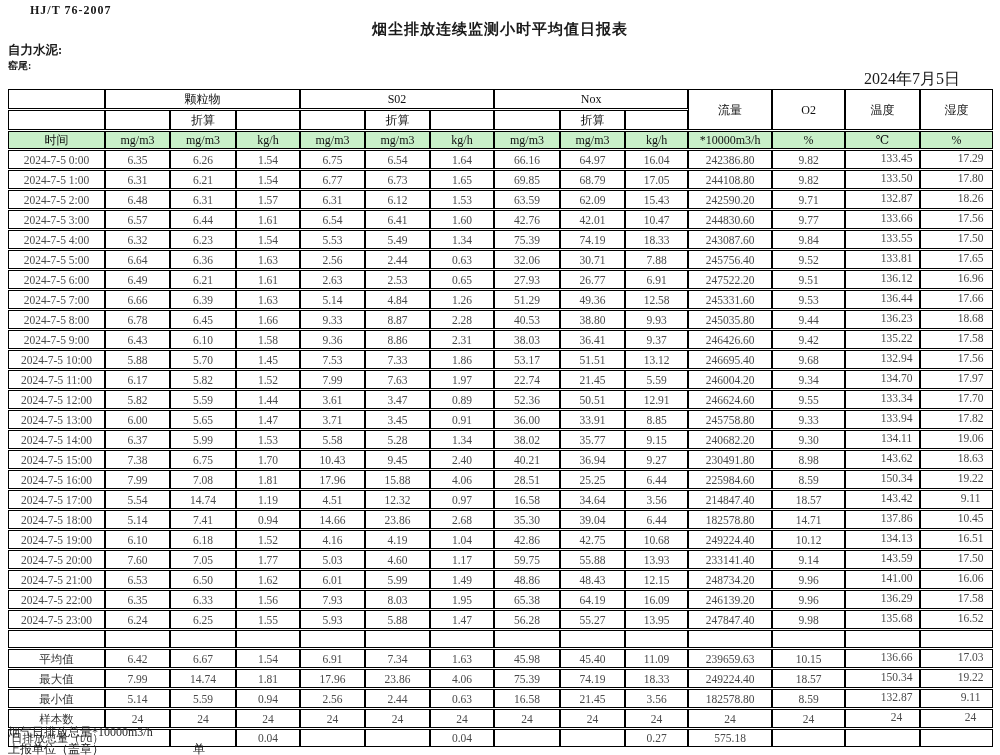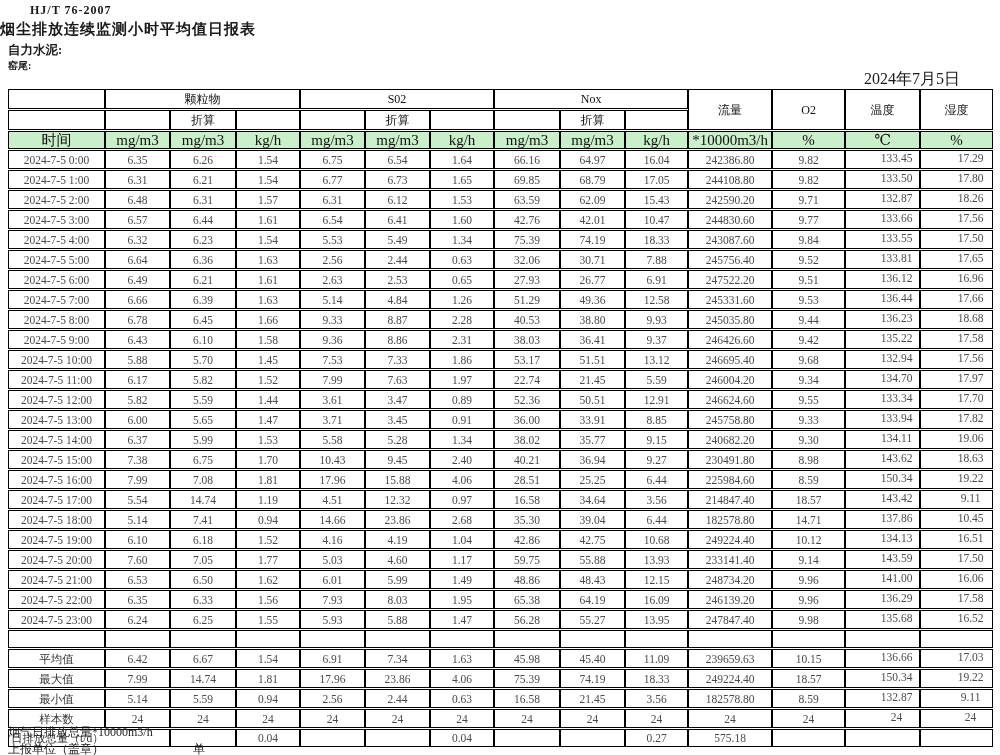--- a/index.html
+++ b/index.html
@@ -1,36 +1,36 @@
 <!DOCTYPE html>
 <html><head>
 <meta charset="utf-8">
 <style>
   html,body{margin:0;padding:0;background:#ffffff;}
   body{
     width:1000px;height:755px;position:relative;overflow:hidden;
     font-family:"Liberation Serif","DejaVu Serif",serif;color:#1a1a1a;
   }
   .std-code{position:absolute;left:30px;top:3px;font-size:12px;font-weight:bold;letter-spacing:1px;}
-  .doc-title{position:absolute;left:0;right:0;top:20px;font-size:15px;font-weight:bold;letter-spacing:1px;}
+  .doc-title{position:absolute;left:0;right:0;top:20px;text-align:center;font-size:15px;font-weight:bold;letter-spacing:1px;}
   .company{position:absolute;left:8px;top:42px;font-size:12.5px;font-weight:bold;}
   .site{position:absolute;left:8px;top:59px;font-size:10px;font-weight:bold;}
   .rpt-date{position:absolute;right:40px;top:69px;font-size:16px;}
 
   table.rpt{
     position:absolute;left:8px;top:88px;width:985px;
     table-layout:fixed;border-collapse:separate;border-spacing:0 1px;
   }
   table.rpt td{
     border:1px solid #000;background:#fff;text-align:center;vertical-align:middle;
     padding:0;height:16px;font-size:11.5px;line-height:16px;color:#4a4a4a;
     overflow:hidden;white-space:nowrap;
   }
   table.rpt td.h{height:18px;font-size:12px;color:#111;}
-  table.rpt tr.green td{background:#c9f0c9;height:15px;font-size:15px;color:#111;}
+  table.rpt tr.green td{background:#c9f0c9;height:15px;font-size:12px;color:#111;}
   table.rpt td.o2cell{vertical-align:bottom;line-height:13px;padding-bottom:1px;}
   table.rpt td.vtop{vertical-align:top;line-height:15px;padding-left:28px;}
   table.rpt td.sumlabel{color:#333;margin-top:48px;}
   table.rpt td.totlabel{text-align:left;padding-left:2px;color:#333;}
 
   .foot1{position:absolute;left:8px;top:724px;font-size:12px;color:#222;text-align:right;}
   .foot2{position:absolute;left:8px;top:741px;font-size:12px;color:#222;}
   .foot2 .unit{position:absolute;left:185px;top:0;}
 </style>
 </head>

